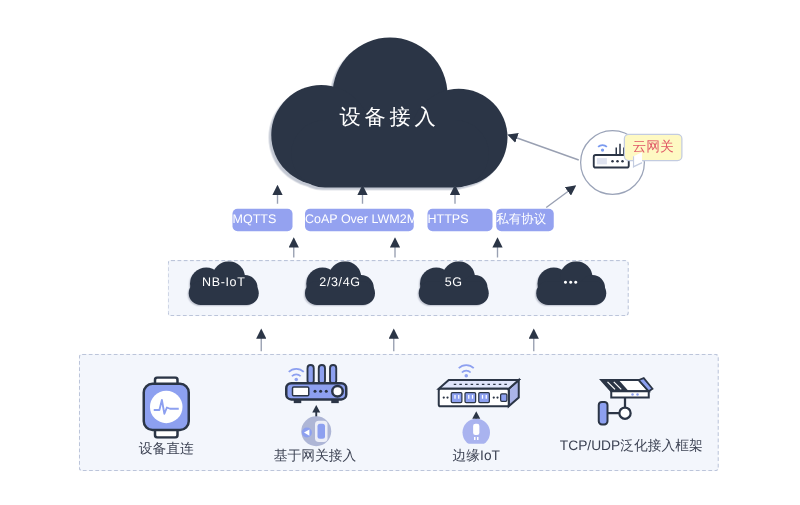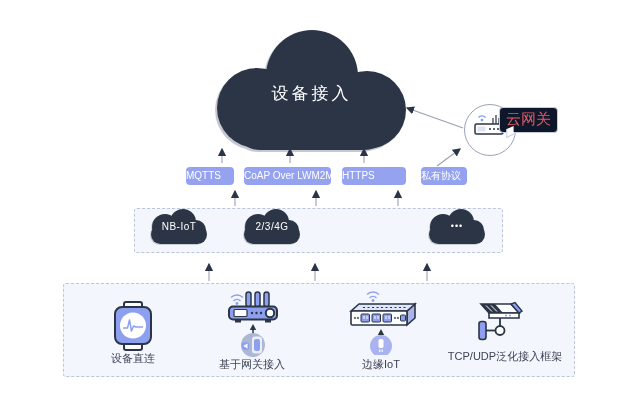--- a/index.html
+++ b/index.html
@@ -34,22 +34,22 @@
   
   .dev-label{
     text-align:center;color:#3d4354;font-size:11px;white-space:nowrap;
   }
   
   .gw-circle{
     left:464px;top:104px;width:52px;height:52px;border-radius:50%;
     background:#ffffff;border:1px solid #9aa3b8;box-sizing:border-box;
   }
   .gw-bubble{
-    left:499px;top:107px;padding:2px 6px 3px 6px;background:#0f172a;
-    border:1px solid #c3cce0;border-radius:4px;color:#e05a68;font-size:15px;
+    left:499px;top:107px;padding:2px 6px 3px 6px;background:#fef9c3;
+    border:1px solid #c3cce0;border-radius:4px;color:#e05a68;font-size:11px;
     white-space:nowrap;z-index:5;
   }
   .gw-bubble .tail{
     position:absolute;left:6px;bottom:-4px;width:7px;height:7px;background:#ffffff;
     border-left:1px solid #c3cce0;border-bottom:1px solid #c3cce0;transform:rotate(-25deg) skewX(-25deg);
   }
   .arrows{left:0;top:0;pointer-events:none;}
 </style>
 </head>
 <body>
@@ -80,22 +80,22 @@
       <circle cx="33" cy="24" r="1" fill="#2b3546"></circle>
     </svg>
   </div>
   <div class="abs gw-bubble">
     <span>云网关</span>
     <span class="tail"></span>
   </div>
 
   <div class="abs chip" style="left:186px;width:48px;">MQTTS</div>
   <div class="abs chip" style="left:244px;width:87px;">CoAP Over LWM2M</div>
-  <div class="abs chip" style="left:342px;width:64px;">HTTPS</div>
-  <div class="abs chip" style="left:397px;width:46px;margin-left:24px;">私有协议</div>
+  <div class="abs chip" style="left:342px;width:52px;">HTTPS</div>
+  <div class="abs chip" style="left:397px;width:46px;">私有协议</div>
 
   <div class="abs dashed-box" style="left:134px;top:208px;width:369px;height:45px;"></div>
 
   <div class="abs net-cloud" style="left:141px;top:209px;">
     <svg class="net-cloud-svg" width="76" height="37" viewBox="0 0 76 37">
       <g fill="#2b3546">
         <circle cx="24" cy="18" r="13"></circle>
           <circle cx="42" cy="13" r="13"></circle>
         <circle cx="55" cy="21" r="10"></circle>
           <rect x="10" y="16" width="56" height="19" rx="9.5"></rect>
@@ -106,20 +106,31 @@
   <div class="abs net-cloud" style="left:234px;top:209px;">
     <svg class="net-cloud-svg" width="76" height="37" viewBox="0 0 76 37">
       <g fill="#2b3546">
         <circle cx="24" cy="18" r="13"></circle>
           <circle cx="42" cy="13" r="13"></circle>
         <circle cx="55" cy="21" r="10"></circle>
           <rect x="10" y="16" width="56" height="19" rx="9.5"></rect>
       </g>
     </svg>
     <div class="net-cloud-label">2/3/4G</div>
+  </div>
+  <div class="abs net-cloud" style="left:325px;top:209px;">
+    <svg class="net-cloud-svg" width="76" height="37" viewBox="0 0 76 37">
+      <g fill="#2b3546">
+        <circle cx="24" cy="18" r="13"></circle>
+          <circle cx="42" cy="13" r="13"></circle>
+        <circle cx="55" cy="21" r="10"></circle>
+          <rect x="10" y="16" width="56" height="19" rx="9.5"></rect>
+      </g>
+    </svg>
+    <div class="net-cloud-label">5G</div>
   </div>
   <div class="abs net-cloud" style="left:419px;top:209px;">
     <svg class="net-cloud-svg" width="76" height="37" viewBox="0 0 76 37">
       <g fill="#2b3546">
         <circle cx="24" cy="18" r="13"></circle>
           <circle cx="42" cy="13" r="13"></circle>
         <circle cx="55" cy="21" r="10"></circle>
           <rect x="10" y="16" width="56" height="19" rx="9.5"></rect>
       </g>
     </svg>

